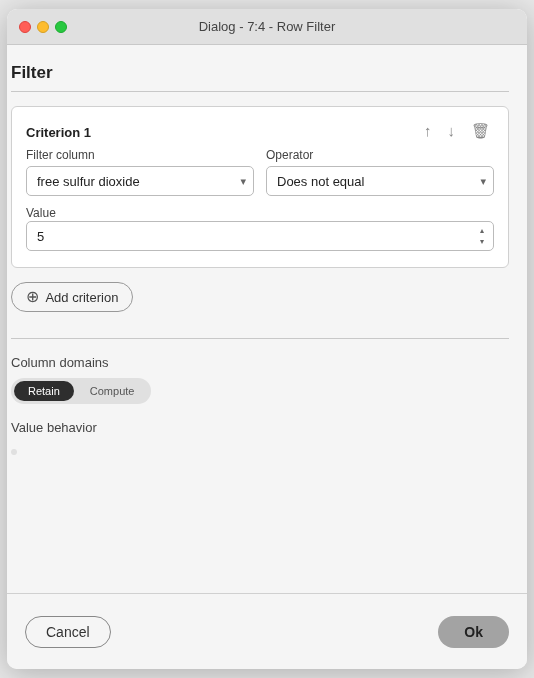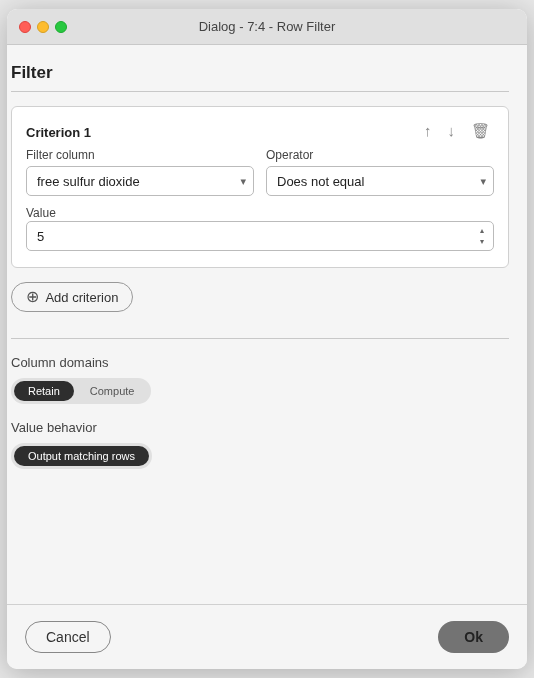--- a/index.html
+++ b/index.html
@@ -241,40 +241,40 @@
       color: #555;
       font-weight: 400;
       transition: background 0.15s, color 0.15s;
     }
     .toggle-option.active {
       background: #2e2e2e;
       color: #fff;
       font-weight: 500;
     }
     .footer {
-      height: 65px;
+      height: 76px;
       border-top: 1px solid #d0d0d0;
       background: #f5f5f5;
       display: flex;
       align-items: center;
       justify-content: space-between;
       padding: 0 18px;
       flex-shrink: 0;
     }
     .cancel-btn {
       background: none;
       border: 1.5px solid #888;
       border-radius: 20px;
       padding: 7px 20px;
       font-size: 14px;
       cursor: pointer;
       color: #333;
     }
     .ok-btn {
-      background: #737373;
+      background: #a3a3a3;
       border: none;
       border-radius: 20px;
       padding: 8px 26px;
       font-size: 14px;
       font-weight: 600;
       cursor: pointer;
       color: #222;
     }
   </style>
 </head>
@@ -353,21 +353,20 @@
         <div class="subsection-label">Column domains</div>
         <div class="toggle-group">
           <button class="toggle-option active">Retain</button>
           <button class="toggle-option">Compute</button>
         </div>
       </div>
 
       <div class="subsection">
         <div class="subsection-label">Value behavior</div>
         <div class="toggle-group">
-          <button class="toggle-option active">Output matching rows</button>
         </div>
       </div>
     </div>
 
   </div>
 
   <div class="footer">
     <button class="cancel-btn">Cancel</button>
     <button class="ok-btn">Ok</button>
   </div>

